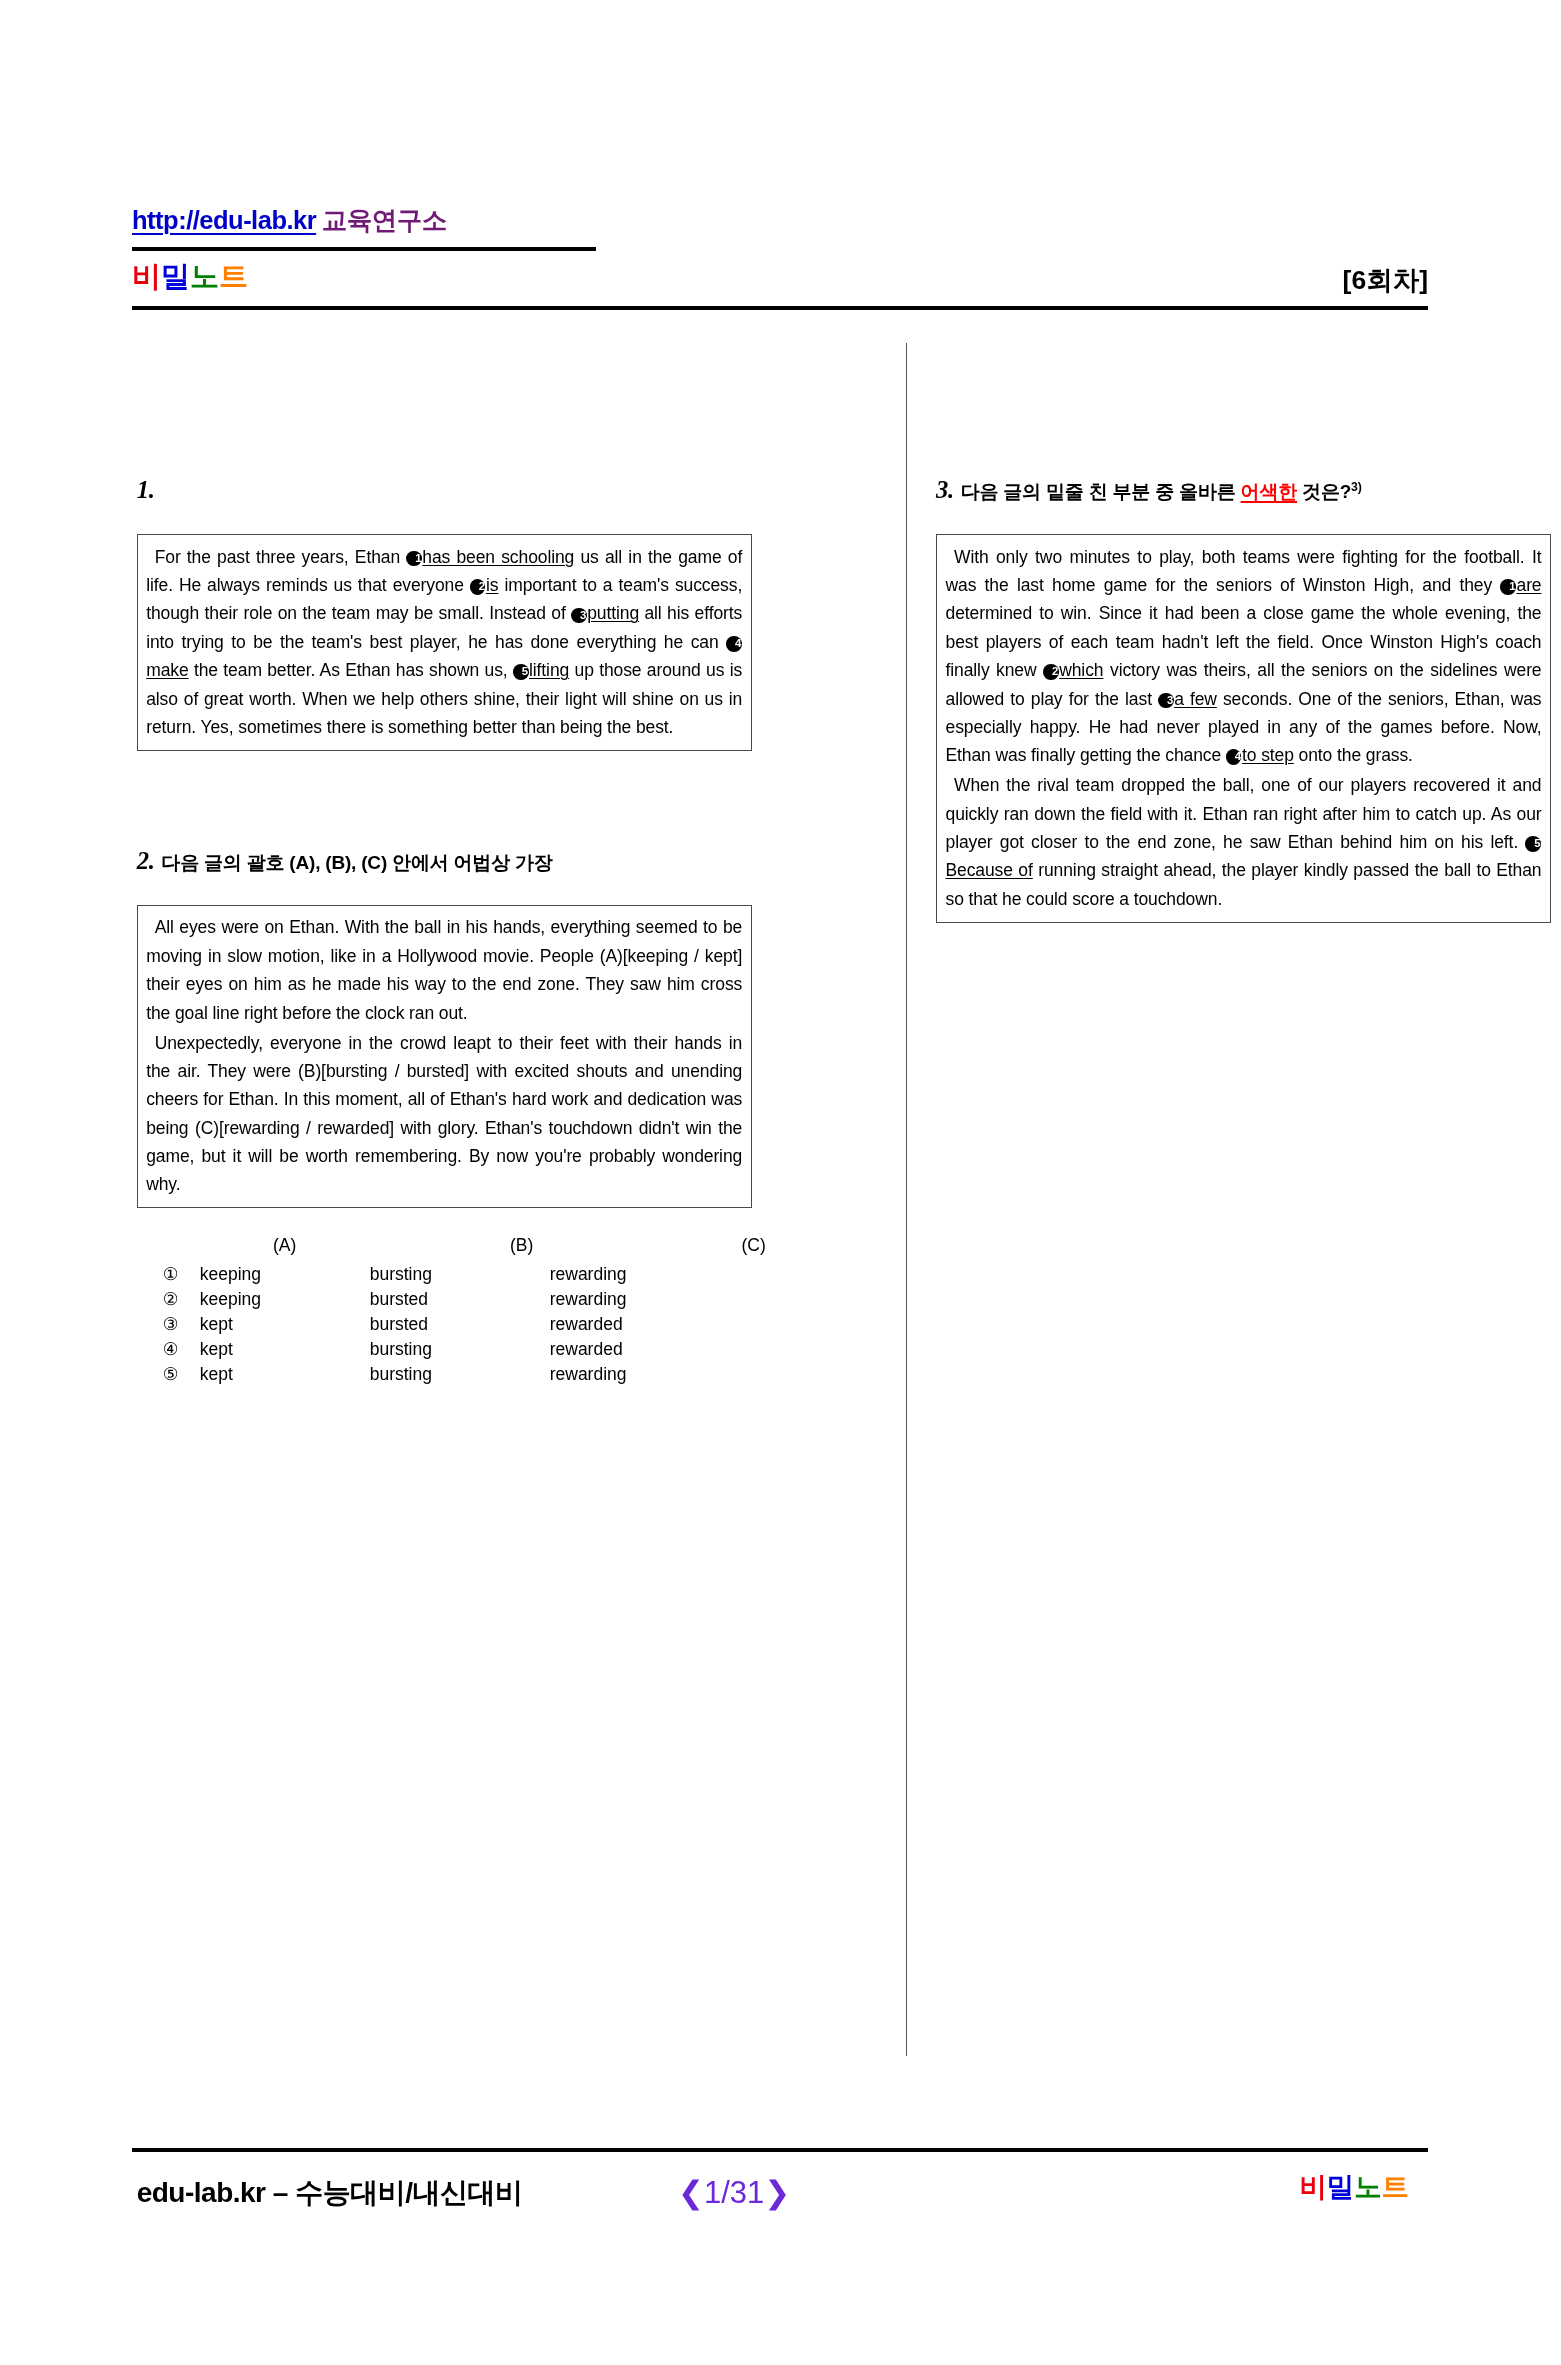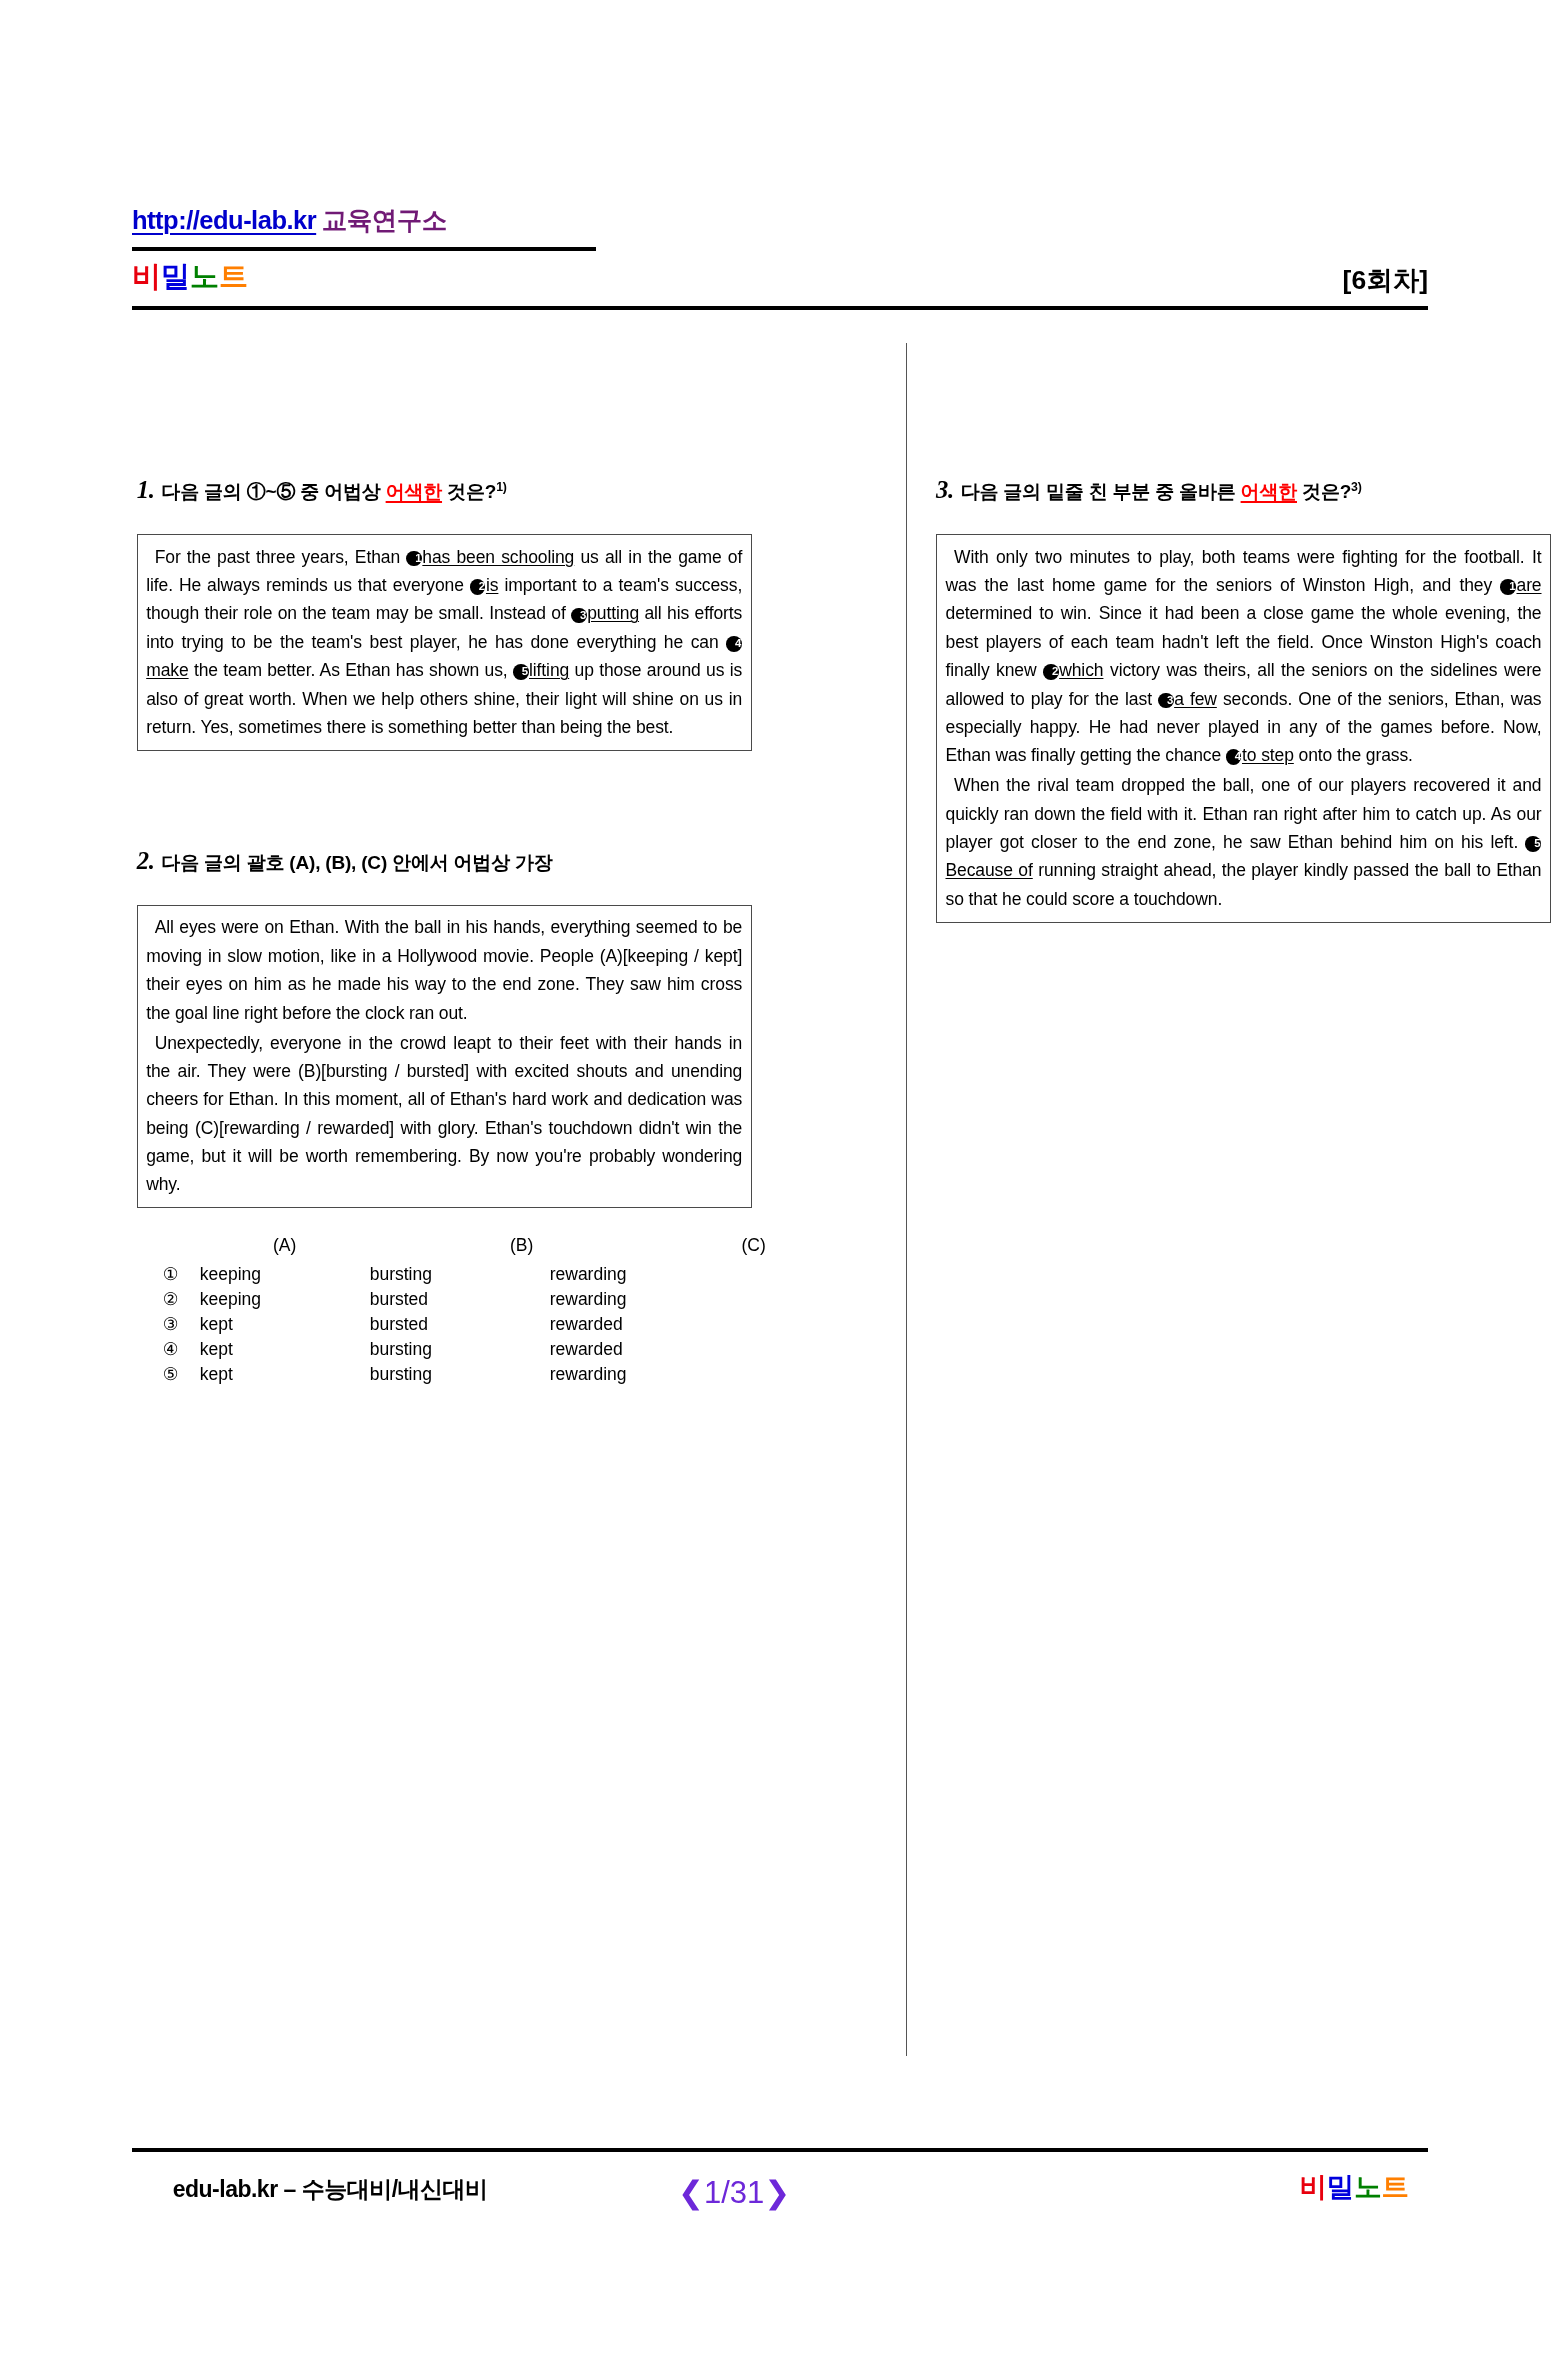--- a/index.html
+++ b/index.html
@@ -172,23 +172,22 @@
   .footer-rule {
     position: absolute; left: 0; top: 2148px;
     width: 1296px; height: 4.3px; background: #000000;
   }
   .footer {
     position: absolute; left: 0; top: 2174px; width: 1296px;
     height: 52px;
   }
   .footer-left {
     position: absolute; left: 4.7px; top: 0;
-    font-size: 23px; font-weight: bold; letter-spacing: -0.5px;
-    white-space: nowrap;
-    margin-left: 36px;
+    font-size: 28px; font-weight: bold; letter-spacing: -0.5px;
+    white-space: nowrap;
   }
   .footer-page {
     position: absolute; left: 546px; top: 0;
     font-size: 31px; font-weight: normal; color: #6d28d9;
     white-space: nowrap;
   }
   .footer-logo {
     position: absolute; right: 19px; top: -4.7px;
     font-size: 27.4px; font-weight: bold;
     white-space: nowrap;
@@ -212,21 +211,20 @@
   </div>
 
 
   <div class="col-divider"></div>
 
   <div class="col col-left">
 
     <div class="q">
       <div class="q-head">
         <span class="q-num">1.</span>
-        <span class="q-text"><span>다음 글의 ①~⑤ 중 어법상 </span><span class="hl-red">어색한</span><span> 것은?</span><span class="sup">1)</span></span>
       </div>
       <div class="passage">
           <p><span>For the past three years, Ethan </span><span class="marker">1</span><span class="u">has been schooling</span><span> us all in the game of life. He always reminds us that everyone </span><span class="marker">2</span><span class="u">is</span><span> important to a team's success, though their role on the team may be small. Instead of </span><span class="marker">3</span><span class="u">putting</span><span> all his efforts into trying to be the team's best player, he has done everything he can </span><span class="marker">4</span><span class="u">make</span><span> the team better. As Ethan has shown us, </span><span class="marker">5</span><span class="u">lifting</span><span> up those around us is also of great worth. When we help others shine, their light will shine on us in return. Yes, sometimes there is something better than being the best.</span></p>
         </div>
     </div>
 
     <div class="q" style="margin-top:93px;">
       <div class="q-head">
         <span class="q-num">2.</span>
         <span class="q-text">다음 글의 괄호 (A), (B), (C) 안에서 어법상 가장</span>

